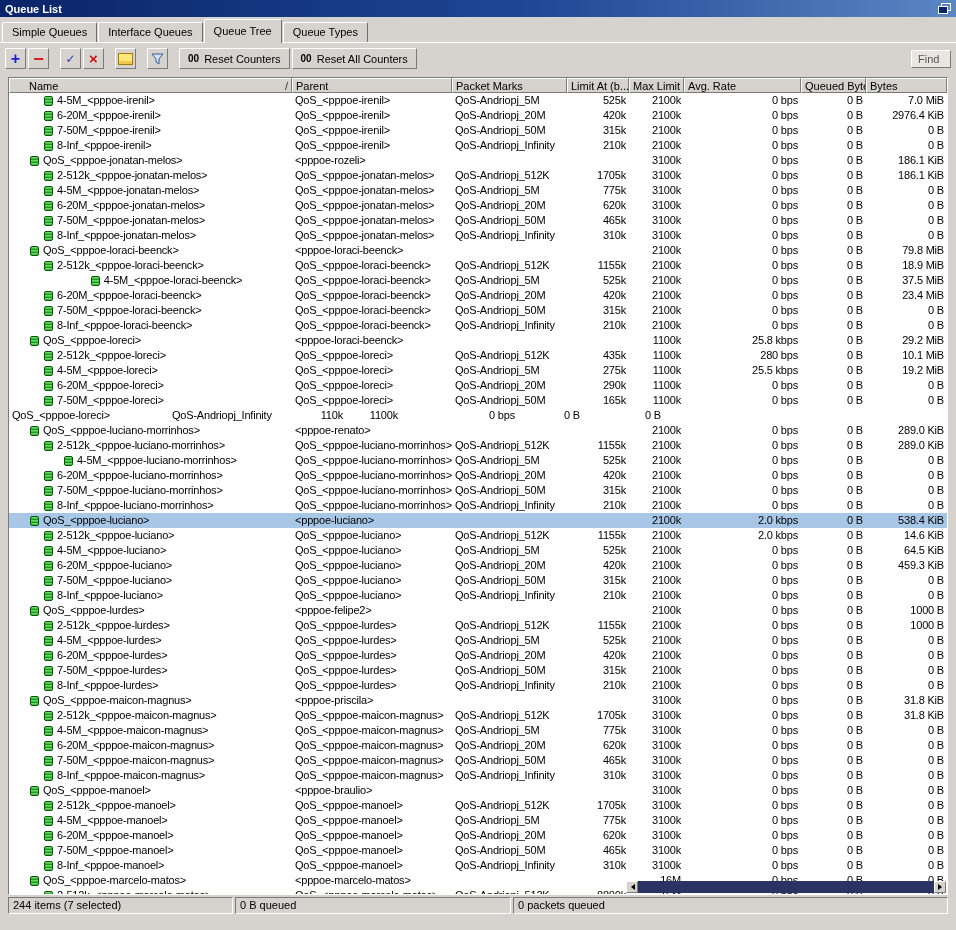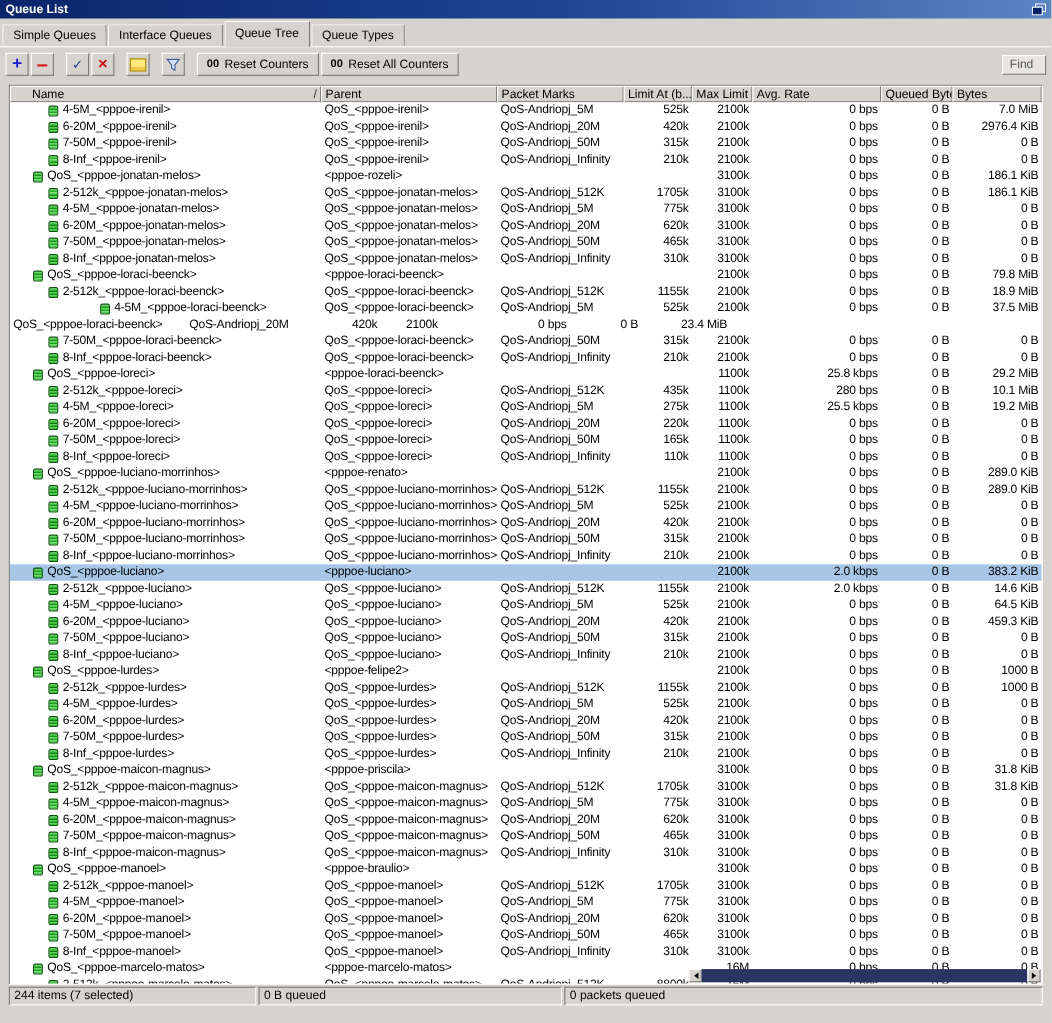--- a/index.html
+++ b/index.html
@@ -335,20 +335,24 @@
             </div>
             <div class="cell" style="width: 160px;">QoS_&lt;pppoe-loraci-beenck&gt;</div>
             <div class="cell" style="width: 115px;">QoS-Andriopj_5M</div>
             <div class="cell r" style="width: 62px;">525k</div>
             <div class="cell r" style="width: 55px;">2100k</div>
             <div class="cell r" style="width: 117px;">0 bps</div>
             <div class="cell r" style="width: 65px;">0 B</div>
             <div class="cell r" style="width: 81px;">37.5 MiB</div>
           </div>
           <div class="row">
+            <div class="cell namecell" style="width: 283px; padding-left: 35px;">
+              <span class="qicon"></span>
+              <span>6-20M_&lt;pppoe-loraci-beenck&gt;</span>
+            </div>
             <div class="cell" style="width: 160px;">QoS_&lt;pppoe-loraci-beenck&gt;</div>
             <div class="cell" style="width: 115px;">QoS-Andriopj_20M</div>
             <div class="cell r" style="width: 62px;">420k</div>
             <div class="cell r" style="width: 55px;">2100k</div>
             <div class="cell r" style="width: 117px;">0 bps</div>
             <div class="cell r" style="width: 65px;">0 B</div>
             <div class="cell r" style="width: 81px;">23.4 MiB</div>
           </div>
           <div class="row">
             <div class="cell namecell" style="width: 283px; padding-left: 35px;">
@@ -415,44 +419,40 @@
             <div class="cell r" style="width: 65px;">0 B</div>
             <div class="cell r" style="width: 81px;">19.2 MiB</div>
           </div>
           <div class="row">
             <div class="cell namecell" style="width: 283px; padding-left: 35px;">
               <span class="qicon"></span>
               <span>6-20M_&lt;pppoe-loreci&gt;</span>
             </div>
             <div class="cell" style="width: 160px;">QoS_&lt;pppoe-loreci&gt;</div>
             <div class="cell" style="width: 115px;">QoS-Andriopj_20M</div>
-            <div class="cell r" style="width: 62px;">220k</div>
+            <div class="cell r" style="width: 62px;">290k</div>
             <div class="cell r" style="width: 55px;">1100k</div>
             <div class="cell r" style="width: 117px;">0 bps</div>
             <div class="cell r" style="width: 65px;">0 B</div>
             <div class="cell r" style="width: 81px;">0 B</div>
           </div>
           <div class="row">
             <div class="cell namecell" style="width: 283px; padding-left: 35px;">
               <span class="qicon"></span>
               <span>7-50M_&lt;pppoe-loreci&gt;</span>
             </div>
             <div class="cell" style="width: 160px;">QoS_&lt;pppoe-loreci&gt;</div>
             <div class="cell" style="width: 115px;">QoS-Andriopj_50M</div>
             <div class="cell r" style="width: 62px;">165k</div>
             <div class="cell r" style="width: 55px;">1100k</div>
             <div class="cell r" style="width: 117px;">0 bps</div>
             <div class="cell r" style="width: 65px;">0 B</div>
             <div class="cell r" style="width: 81px;">0 B</div>
           </div>
           <div class="row">
-            <div class="cell namecell" style="width: 283px; padding-left: 35px;">
-              <span class="qicon"></span>
-              <span>8-Inf_&lt;pppoe-loreci&gt;</span>
-            </div>
             <div class="cell" style="width: 160px;">QoS_&lt;pppoe-loreci&gt;</div>
             <div class="cell" style="width: 115px;">QoS-Andriopj_Infinity</div>
             <div class="cell r" style="width: 62px;">110k</div>
             <div class="cell r" style="width: 55px;">1100k</div>
             <div class="cell r" style="width: 117px;">0 bps</div>
             <div class="cell r" style="width: 65px;">0 B</div>
             <div class="cell r" style="width: 81px;">0 B</div>
           </div>
           <div class="row">
             <div class="cell namecell" style="width: 283px; padding-left: 21px;">
@@ -474,21 +474,21 @@
             </div>
             <div class="cell" style="width: 160px;">QoS_&lt;pppoe-luciano-morrinhos&gt;</div>
             <div class="cell" style="width: 115px;">QoS-Andriopj_512K</div>
             <div class="cell r" style="width: 62px;">1155k</div>
             <div class="cell r" style="width: 55px;">2100k</div>
             <div class="cell r" style="width: 117px;">0 bps</div>
             <div class="cell r" style="width: 65px;">0 B</div>
             <div class="cell r" style="width: 81px;">289.0 KiB</div>
           </div>
           <div class="row">
-            <div class="cell namecell" style="width: 283px; padding-left: 35px; text-align: right;">
+            <div class="cell namecell" style="width: 283px; padding-left: 55px; text-align: right;">
               <span class="qicon"></span>
               <span>4-5M_&lt;pppoe-luciano-morrinhos&gt;</span>
             </div>
             <div class="cell" style="width: 160px;">QoS_&lt;pppoe-luciano-morrinhos&gt;</div>
             <div class="cell" style="width: 115px;">QoS-Andriopj_5M</div>
             <div class="cell r" style="width: 62px;">525k</div>
             <div class="cell r" style="width: 55px;">2100k</div>
             <div class="cell r" style="width: 117px;">0 bps</div>
             <div class="cell r" style="width: 65px;">0 B</div>
             <div class="cell r" style="width: 81px;">0 B</div>
@@ -536,21 +536,21 @@
             <div class="cell namecell" style="width: 283px; padding-left: 21px;">
               <span class="qicon"></span>
               <span>QoS_&lt;pppoe-luciano&gt;</span>
             </div>
             <div class="cell" style="width: 160px;">&lt;pppoe-luciano&gt;</div>
             <div class="cell" style="width: 115px;"></div>
             <div class="cell r" style="width: 62px;"></div>
             <div class="cell r" style="width: 55px;">2100k</div>
             <div class="cell r" style="width: 117px;">2.0 kbps</div>
             <div class="cell r" style="width: 65px;">0 B</div>
-            <div class="cell r" style="width: 81px;">383.2 KiB</div>
+            <div class="cell r" style="width: 81px;">538.4 KiB</div>
           </div>
           <div class="row">
             <div class="cell namecell" style="width: 283px; padding-left: 35px;">
               <span class="qicon"></span>
               <span>2-512k_&lt;pppoe-luciano&gt;</span>
             </div>
             <div class="cell" style="width: 160px;">QoS_&lt;pppoe-luciano&gt;</div>
             <div class="cell" style="width: 115px;">QoS-Andriopj_512K</div>
             <div class="cell r" style="width: 62px;">1155k</div>
             <div class="cell r" style="width: 55px;">2100k</div>

